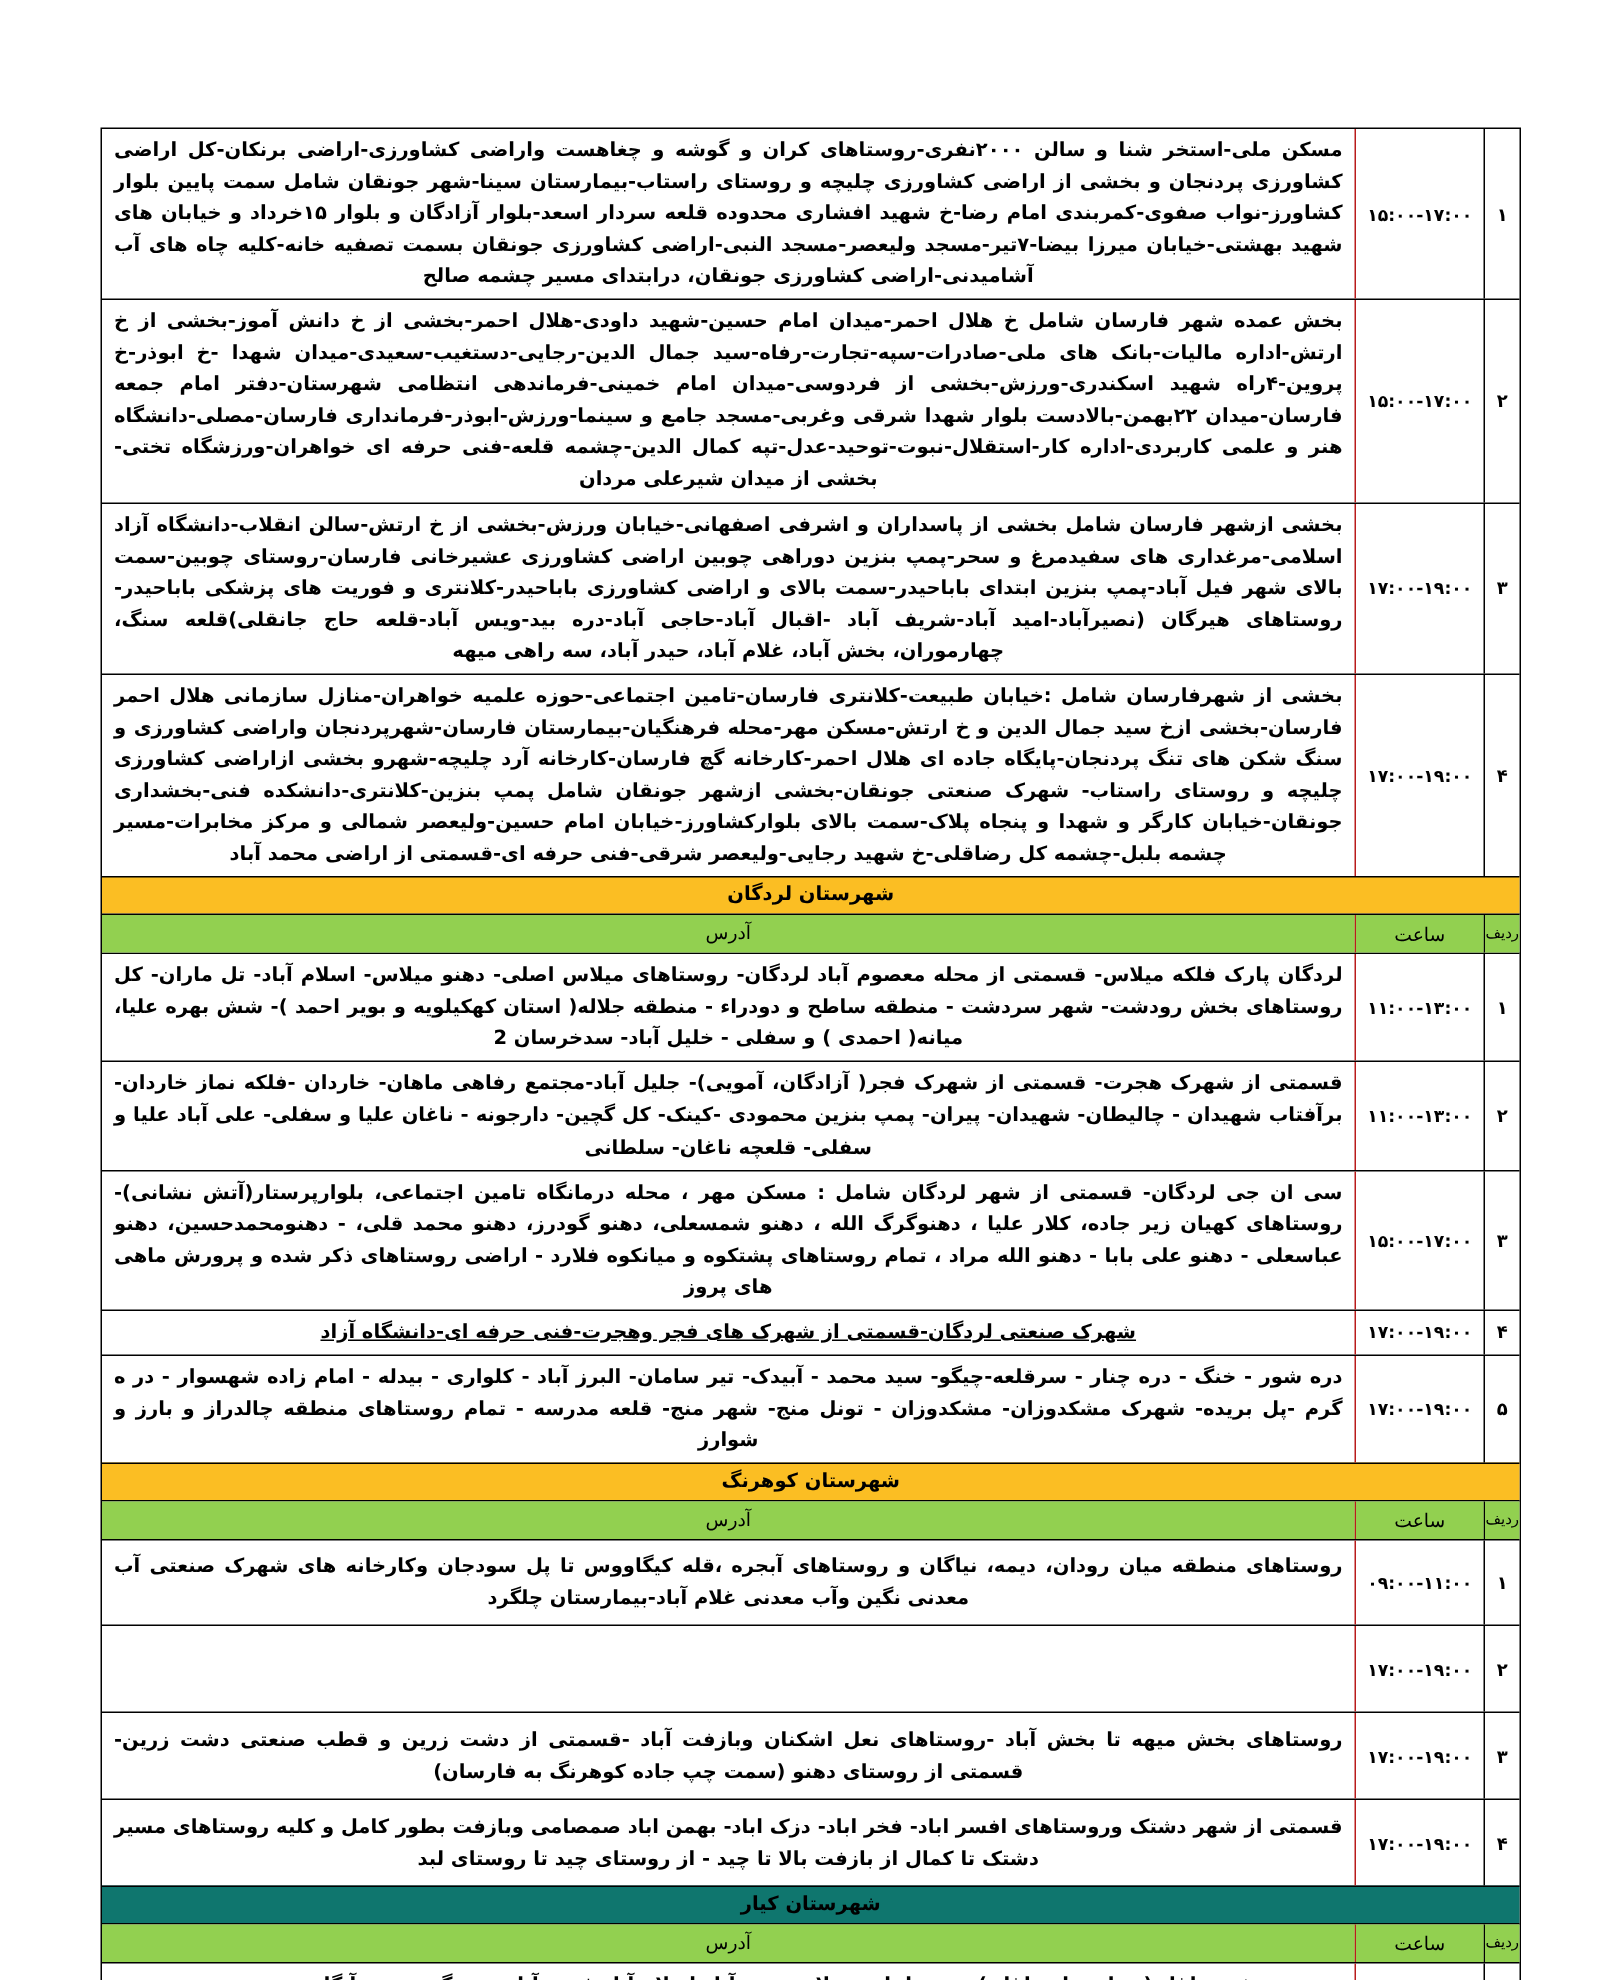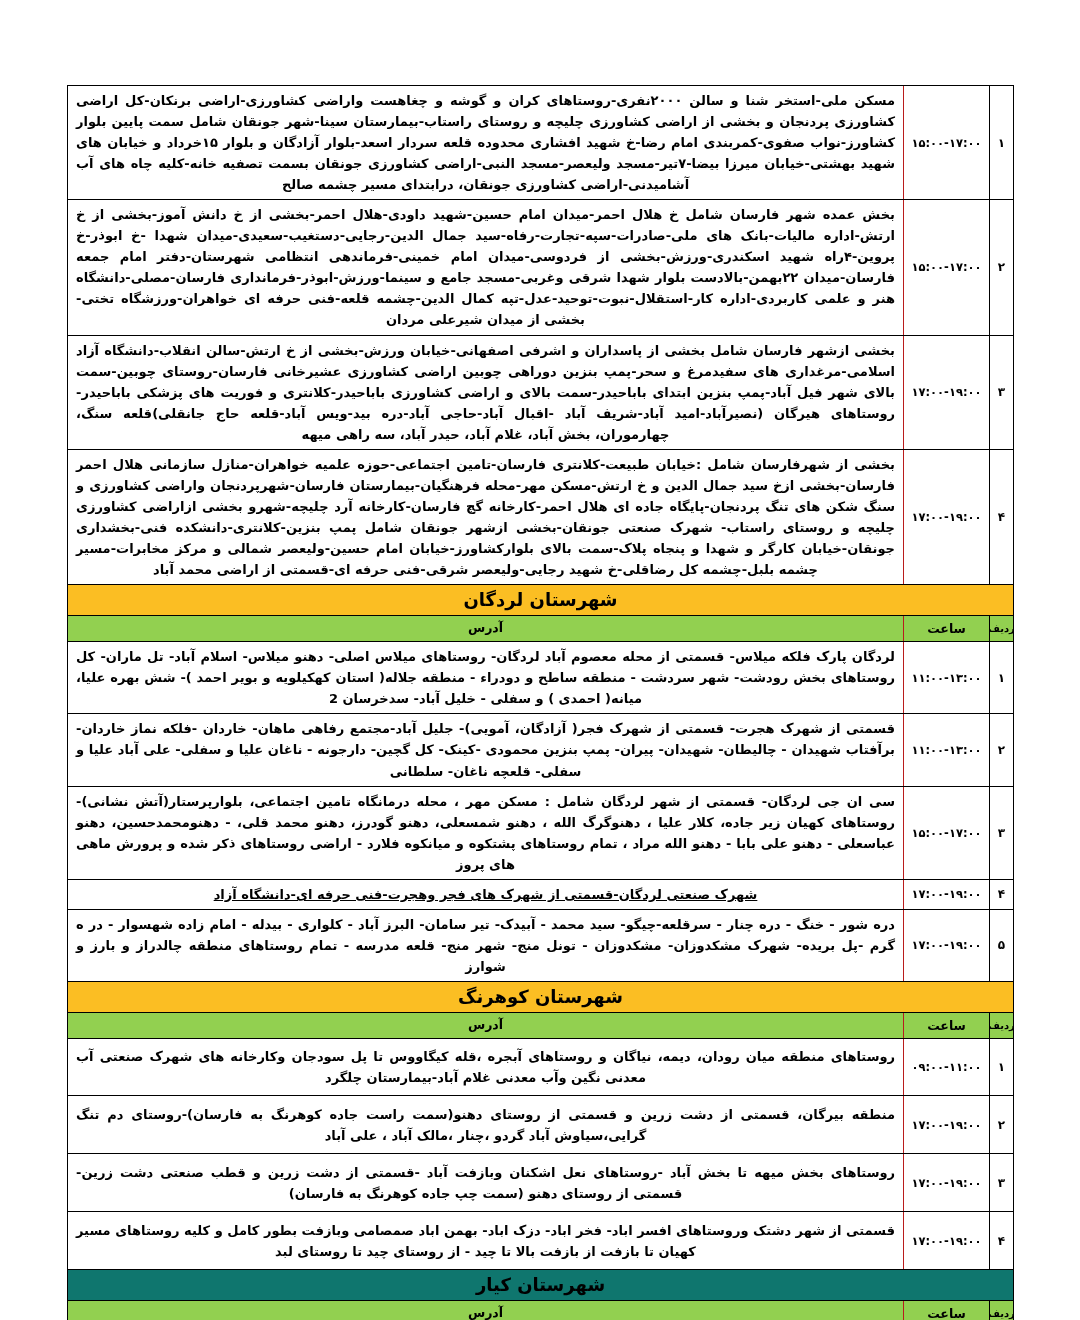--- a/index.html
+++ b/index.html
@@ -44,26 +44,26 @@
     display:flex;flex-direction:column;justify-content:center;
   }
   .c-addr .txt{
     direction:rtl;
     text-align:justify;
     text-align-last:center;
   }
   .c-addr.center .txt{text-align:center;text-decoration:underline;}
   .banner{
     text-align:center;
-    font-weight:bold;font-size:18px;
+    font-weight:bold;font-size:13px;
     padding:4px 0 5px 0;
     box-sizing:border-box;
   }
   .head-row .cell{
-    font-weight:bold;font-size:12.5px;
+    font-weight:normal;font-size:12.5px;
     padding:2px 0 3px 0;
   }
   .head-row .c-addr{padding:2px 0 3px 0;display:flex;align-items:center;justify-content:center;}
   .head-row .c-addr .txt{text-align:center;text-align-last:center;width:100%;}
   .head-row .c-time,.head-row .c-num{font-size:12.5px;direction:rtl;}
   .head-row .c-num{font-size:10px;overflow:hidden;}
 </style>
 </head>
 <body>
 
@@ -151,36 +151,33 @@
       <div class="t-row" style="min-height: 57px;">
         <div class="cell c-num">۱</div>
         <div class="cell c-time">۰۹:۰۰-۱۱:۰۰</div>
         <div class="cell c-addr">
           <div class="txt">روستاهای منطقه میان رودان، دیمه، نیاگان و روستاهای آبجره ،قله کیگاووس تا پل سودجان وکارخانه های شهرک صنعتی آب معدنی نگین وآب معدنی غلام آباد-بیمارستان چلگرد</div>
         </div>
       </div>
       <div class="t-row" style="min-height: 58px;">
         <div class="cell c-num">۲</div>
         <div class="cell c-time">۱۷:۰۰-۱۹:۰۰</div>
-        <div class="cell c-addr">
-          <div class="txt">منطقه بیرگان، قسمتی از دشت زرین و قسمتی از روستای دهنو(سمت راست جاده کوهرنگ به فارسان)-روستای دم تنگ گرایی،سیاوش آباد گردو ،چنار ،مالک آباد ، علی آباد</div>
-        </div>
       </div>
       <div class="t-row" style="min-height: 58px;">
         <div class="cell c-num">۳</div>
         <div class="cell c-time">۱۷:۰۰-۱۹:۰۰</div>
         <div class="cell c-addr">
           <div class="txt">روستاهای بخش میهه تا بخش آباد -روستاهای نعل اشکنان وبازفت آباد -قسمتی از دشت زرین و قطب صنعتی دشت زرین-قسمتی از روستای دهنو (سمت چپ جاده کوهرنگ به فارسان)</div>
         </div>
       </div>
       <div class="t-row" style="min-height: 58px;">
         <div class="cell c-num">۴</div>
         <div class="cell c-time">۱۷:۰۰-۱۹:۰۰</div>
         <div class="cell c-addr">
-          <div class="txt">قسمتی از شهر دشتک وروستاهای افسر اباد- فخر اباد- دزک اباد- بهمن اباد صمصامی وبازفت بطور کامل و کلیه روستاهای مسیر کهیان تا بازفت از بازفت بالا تا چید - از روستای چید تا روستای لبد</div>
+          <div class="txt">قسمتی از شهر دشتک وروستاهای افسر اباد- فخر اباد- دزک اباد- بهمن اباد صمصامی وبازفت بطور کامل و کلیه روستاهای مسیر دشتک تا کمال از بازفت بالا تا چید - از روستای چید تا روستای لبد</div>
         </div>
       </div>
       <div class="banner" style="background: #0f766e;">شهرستان کیار</div>
       <div class="t-row head-row">
         <div class="cell c-num" style="background: rgb(146, 208, 80);">ردیف</div>
         <div class="cell c-time" style="background: rgb(146, 208, 80);">ساعت</div>
         <div class="cell c-addr" style="background: rgb(146, 208, 80);">
           <div class="txt">آدرس</div>
         </div>
       </div>

